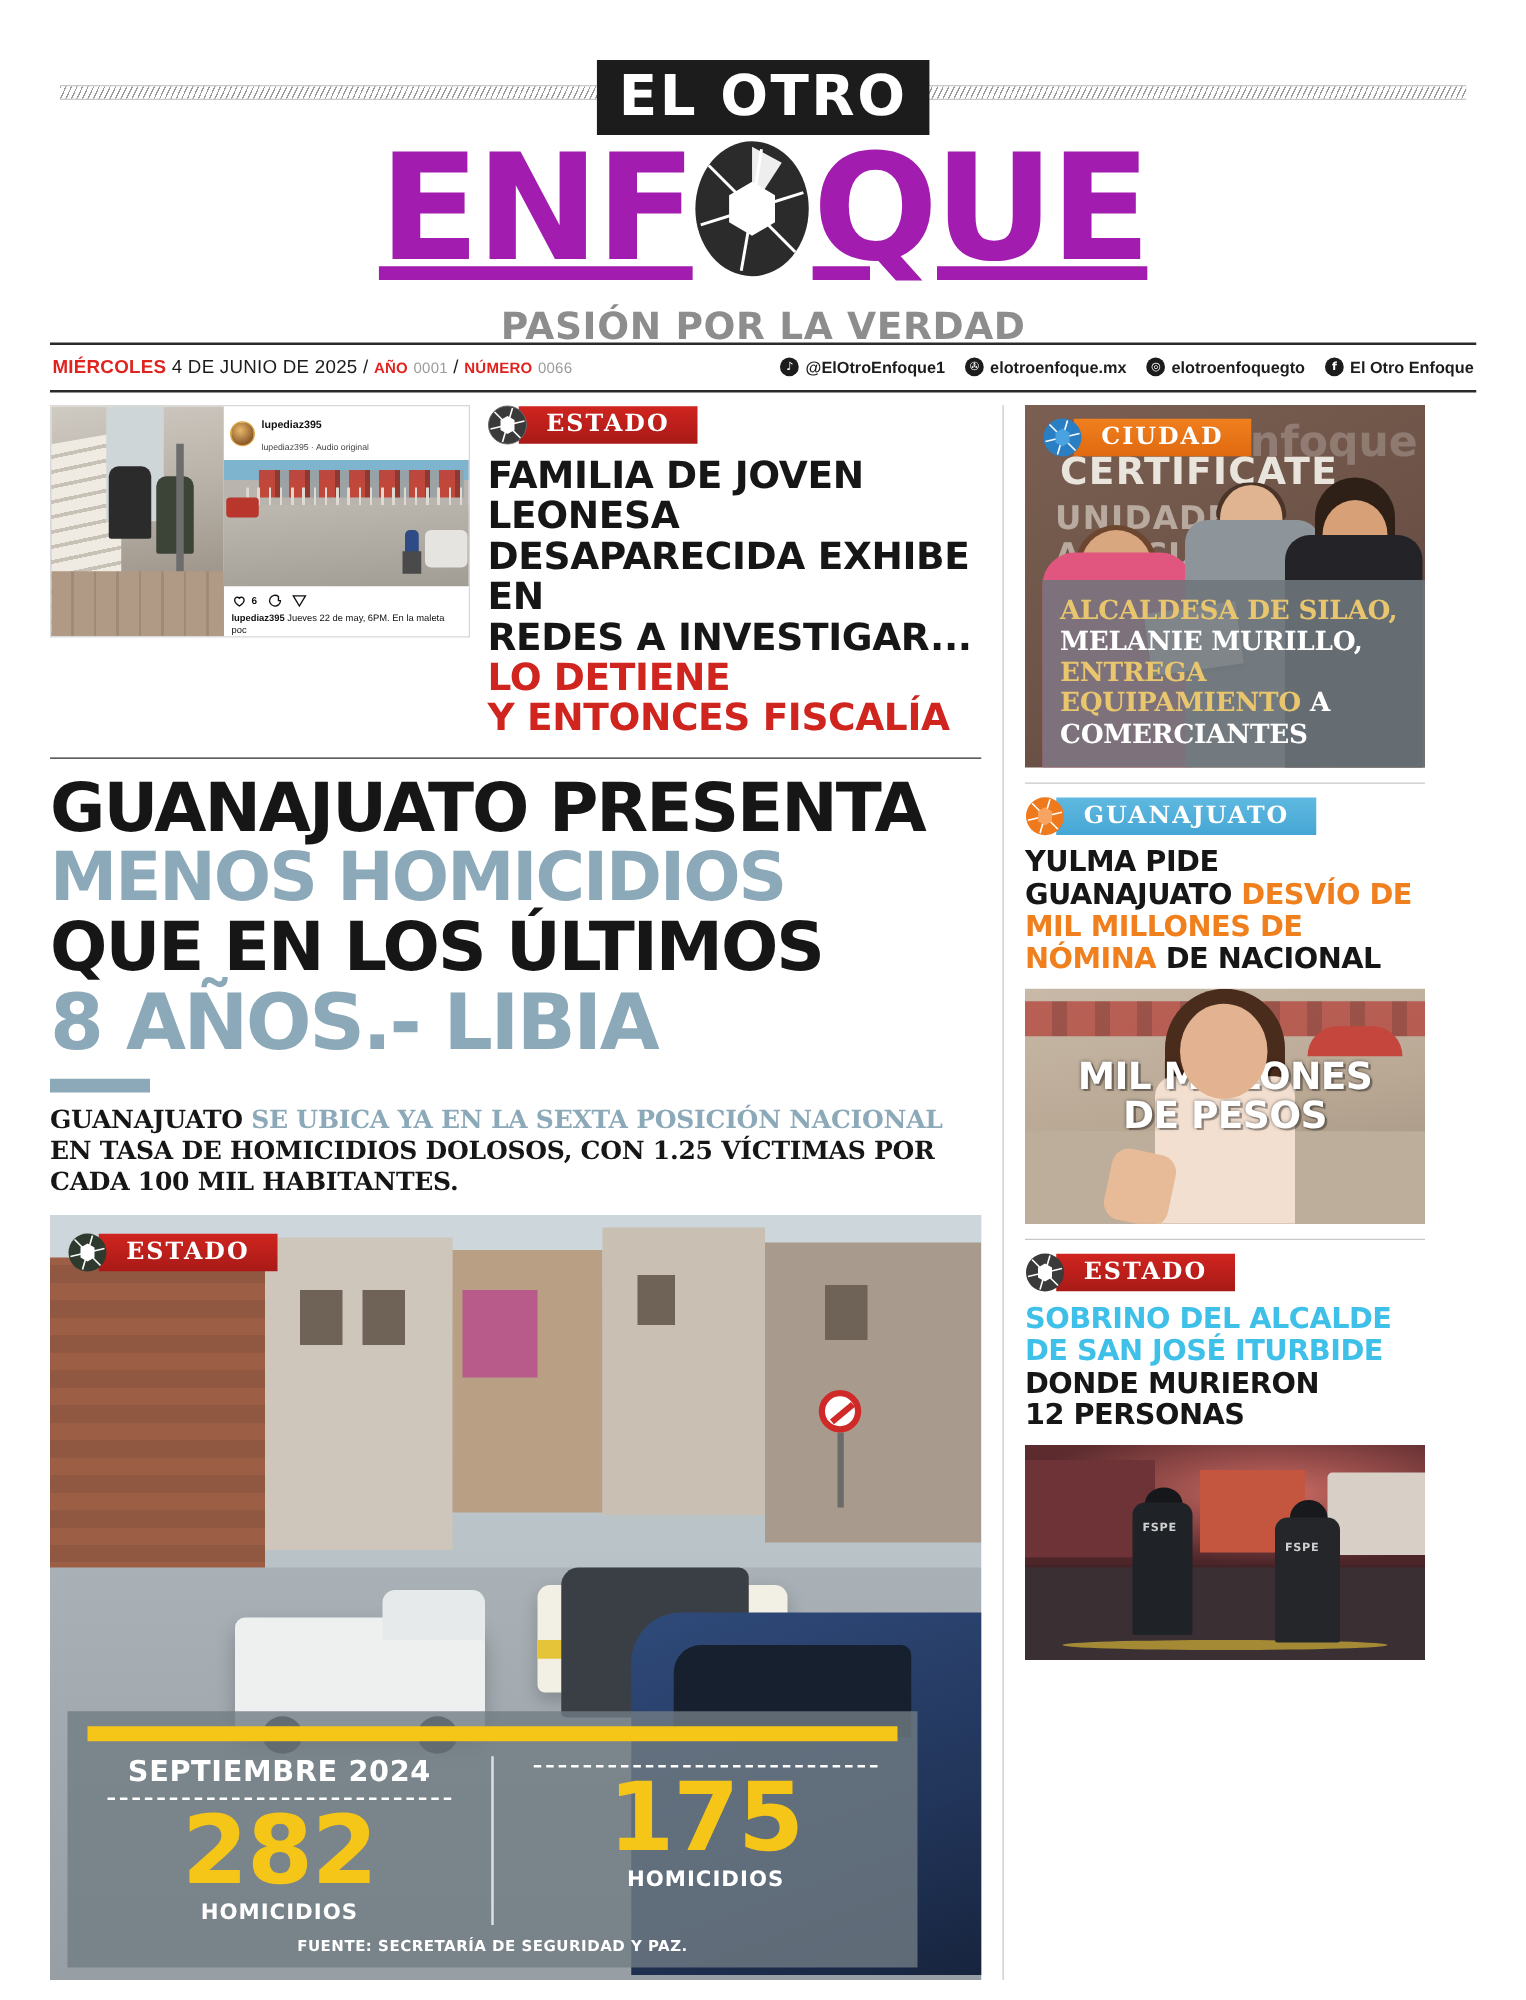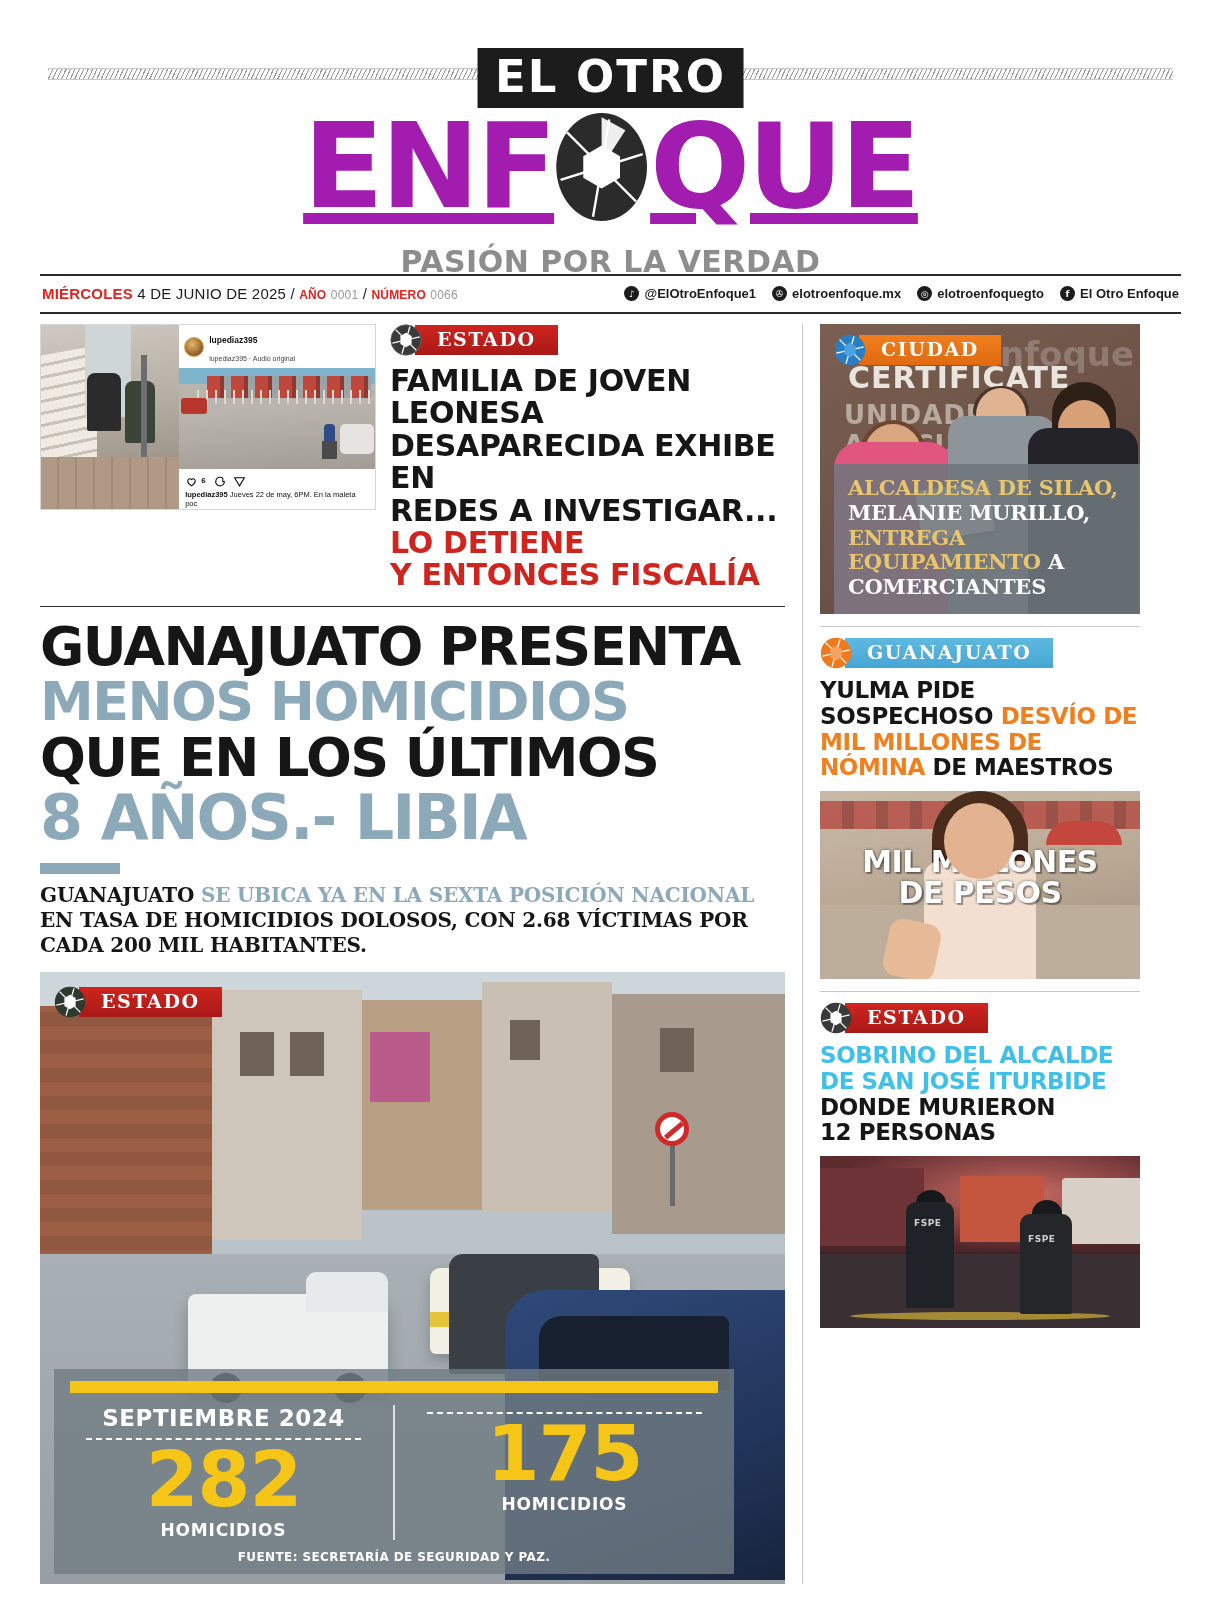--- a/index.html
+++ b/index.html
@@ -448,21 +448,21 @@
       <div class="bighead">
         <div>GUANAJUATO PRESENTA</div>
         <div class="blue">MENOS HOMICIDIOS</div>
         <div>QUE EN LOS ÚLTIMOS</div>
         <div class="blue l4">8 AÑOS.- LIBIA</div>
       </div>
 
       <div class="deck-rule"></div>
 
       <div class="deck">
-        <span>GUANAJUATO </span><span class="blue">SE UBICA YA EN LA SEXTA POSICIÓN NACIONAL</span><span> EN TASA DE HOMICIDIOS DOLOSOS, CON 2.68 VÍCTIMAS POR CADA 200 MIL HABITANTES.</span>
+        <span>GUANAJUATO </span><span class="blue">SE UBICA YA EN LA SEXTA POSICIÓN NACIONAL</span><span> EN TASA DE HOMICIDIOS DOLOSOS, CON 1.25 VÍCTIMAS POR CADA 100 MIL HABITANTES.</span>
       </div>
 
       <div class="photo">
         <div class="ph-sky"></div>
         <div class="ph-bl"></div>
           <div class="ph-bl2"></div>
         <div class="ph-bd"></div>
           <div class="ph-bd2"></div>
           <div class="ph-bd3"></div>
           <div class="ph-bd4"></div>
@@ -586,22 +586,22 @@
                 <path d="M20 20 L15 37"></path>
                   <path d="M20 20 L3 24"></path>
                   <path d="M20 20 L7 7"></path>
               </g>
               <polygon points="20,11 27,15 27,25 20,29 13,25 13,15" fill="#f7a463"></polygon>
             </svg>
           </span>
           <span class="badge blue">GUANAJUATO</span>
         </div>
         <div class="side-h">
-          <span>YULMA PIDE SOSPECHOSO</span>
-          <span class="orange">DESVÍO DE MIL MILLONES DE NÓMINA</span><span> DE MAESTROS</span>
+          <span>YULMA PIDE GUANAJUATO</span>
+          <span class="orange">DESVÍO DE MIL MILLONES DE NÓMINA</span><span> DE NACIONAL</span>
         </div>
         <div class="side-photo sp2">
           <div class="awn"></div>
             <div class="umb"></div>
             <div class="ground"></div>
           <div class="hair"></div>
             <div class="body"></div>
             <div class="head face"></div>
             <div class="hand"></div>
           <div class="ovl">

